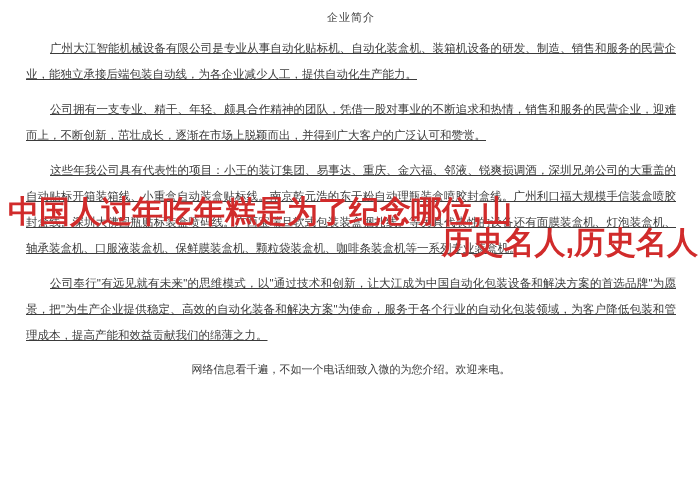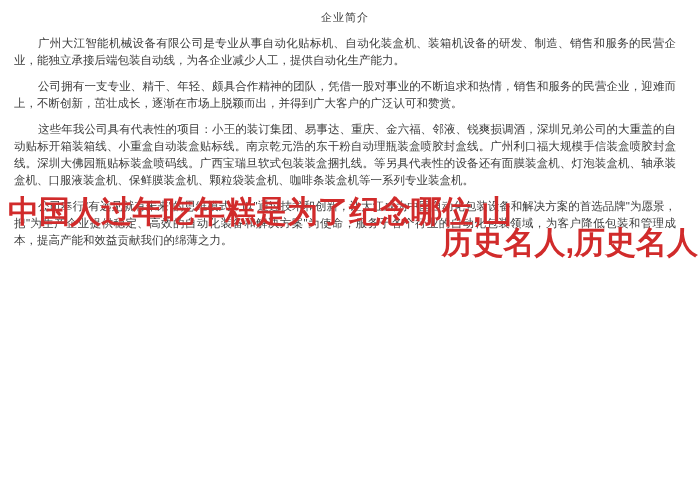--- a/index.html
+++ b/index.html
@@ -12,38 +12,39 @@
     background: #ffffff;
     font-family: "Liberation Sans", sans-serif;
     overflow: hidden;
   }
   .page {
     position: relative;
     width: 698px;
     height: 405px;
     background: #ffffff;
     box-sizing: border-box;
-    padding: 8px 22px 0 14px;
+    padding: 8px 22px 0 26px;
   }
   .doc-title {
     text-align: center;
     font-size: 11px;
     color: #3a3a3a;
     letter-spacing: 1px;
     margin: 2px 0 10px 0;
     font-family: "Liberation Sans", sans-serif;
   }
   .para {
     font-size: 11.5px;
-    line-height: 17px;
+    line-height: 26px;
     color: #3b3b3b;
     text-indent: 24px;
     margin: 0 0 9px 0;
     text-align: justify;
     font-family: "Liberation Sans", sans-serif;
+    text-decoration: underline;
   }
   .para.last {
     margin-bottom: 0;
   }
   .footer-note {
     margin-top: 14px;
     text-align: center;
     font-size: 11px;
     color: #3b3b3b;
     font-family: "Liberation Sans", sans-serif;
@@ -76,19 +77,20 @@
 
 <div class="page">
 
   <div class="doc-title">企业简介</div>
 
   <p class="para">广州大江智能机械设备有限公司是专业从事自动化贴标机、自动化装盒机、装箱机设备的研发、制造、销售和服务的民营企业，能独立承接后端包装自动线，为各企业减少人工，提供自动化生产能力。</p>
   <p class="para">公司拥有一支专业、精干、年轻、颇具合作精神的团队，凭借一股对事业的不断追求和热情，销售和服务的民营企业，迎难而上，不断创新，茁壮成长，逐渐在市场上脱颖而出，并得到广大客户的广泛认可和赞赏。</p>
   <p class="para">这些年我公司具有代表性的项目：小王的装订集团、易事达、重庆、金六福、邻液、锐爽损调酒，深圳兄弟公司的大重盖的自动贴标开箱装箱线、小重盒自动装盒贴标线。南京乾元浩的东干粉自动理瓶装盒喷胶封盒线。广州利口福大规模手信装盒喷胶封盒线。深圳大佛园瓶贴标装盒喷码线。广西宝瑞旦软式包装装盒捆扎线。等另具代表性的设备还有面膜装盒机、灯泡装盒机、轴承装盒机、口服液装盒机、保鲜膜装盒机、颗粒袋装盒机、咖啡条装盒机等一系列专业装盒机。</p>
   <p class="para last">公司奉行"有远见就有未来"的思维模式，以"通过技术和创新，让大江成为中国自动化包装设备和解决方案的首选品牌"为愿景，把"为生产企业提供稳定、高效的自动化装备和解决方案"为使命，服务于各个行业的自动化包装领域，为客户降低包装和管理成本，提高产能和效益贡献我们的绵薄之力。</p>
 
+  <div class="footer-note">网络信息看千遍，不如一个电话细致入微的为您介绍。欢迎来电。</div>
 
   <div class="overlay">
     <div class="overlay-line l1" style="color: rgb(209, 43, 43);">中国人过年吃年糕是为了纪念哪位,山</div>
     <div class="overlay-line l3" style="color: rgb(209, 43, 43); text-align: right;">历史名人,历史名人</div>
   </div>
 
 </div>
 
 </body></html>

